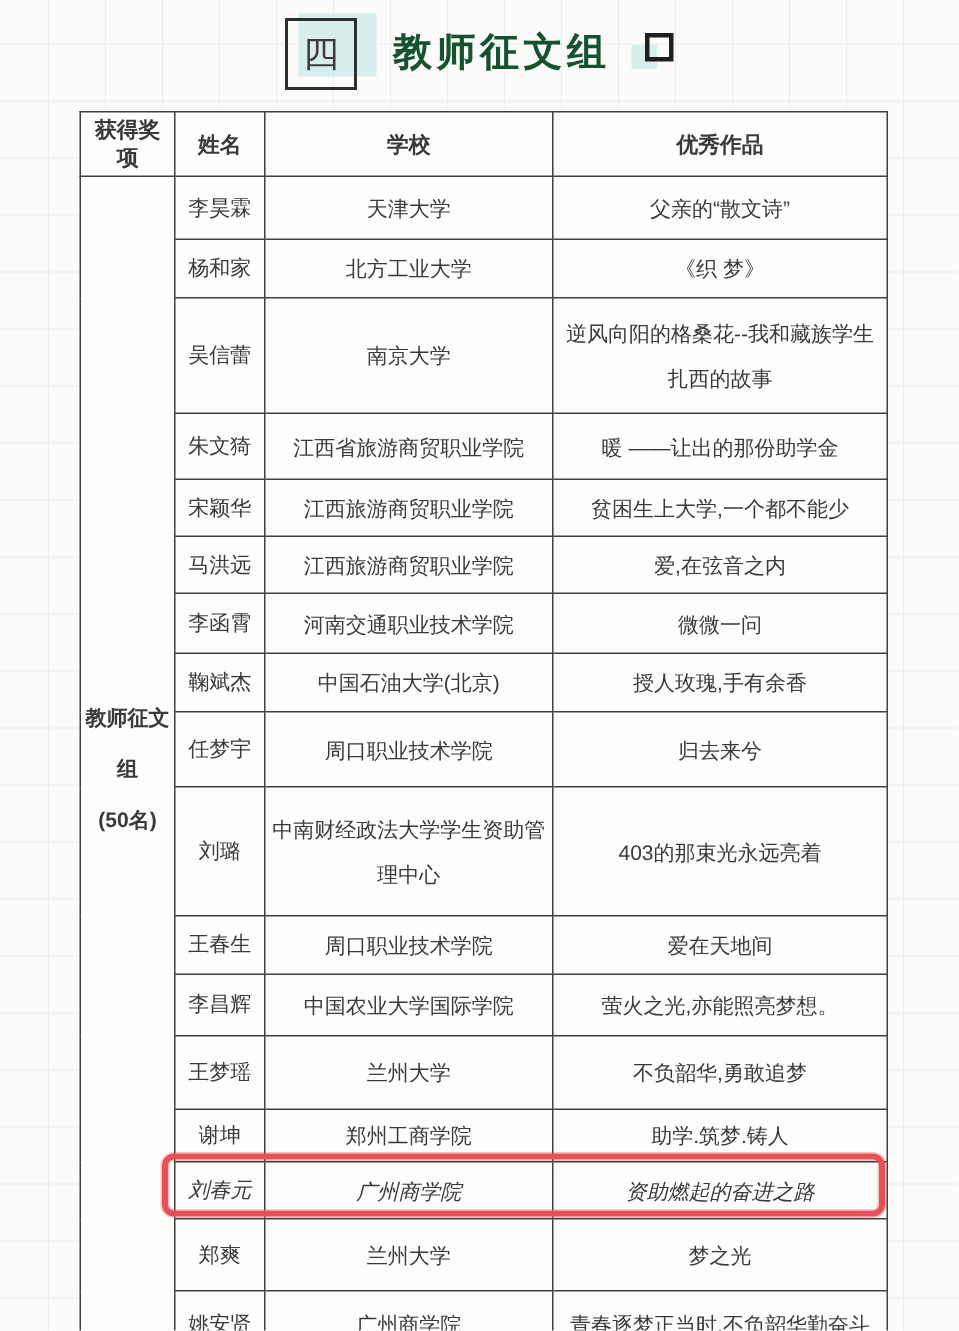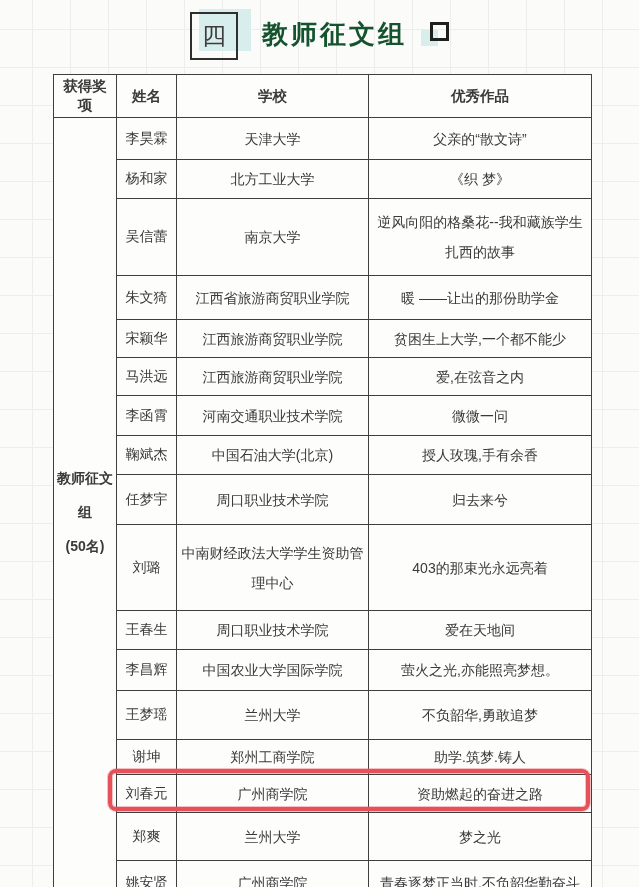--- a/index.html
+++ b/index.html
@@ -58,21 +58,21 @@
   .awards tbody tr:nth-child(5){height:38px;}
   .awards tbody tr:nth-child(6){height:38px;}
   .awards tbody tr:nth-child(7){height:40px;}
   .awards tbody tr:nth-child(8){height:39px;}
   .awards tbody tr:nth-child(9){height:50px;}
   .awards tbody tr:nth-child(10){height:86px;}
   .awards tbody tr:nth-child(11){height:39px;}
   .awards tbody tr:nth-child(12){height:41px;}
   .awards tbody tr:nth-child(13){height:49px;}
   .awards tbody tr:nth-child(14){height:35px;}
-  .awards tbody tr:nth-child(15){height:38px;}
+  .awards tbody tr:nth-child(15){height:38px;font-style:italic;}
   .awards tbody tr:nth-child(16){height:48px;}
   .awards tbody tr:nth-child(17){height:45px;}
 
   
   .highlight-box{
     position:absolute;left:108px;top:769px;width:474px;height:34px;z-index:5;
     border:4px solid #e65058;border-radius:8px;
     box-shadow:0 0 0 1px rgba(230,80,88,.35), inset 0 0 0 1px rgba(230,80,88,.35);
     pointer-events:none;
   }

